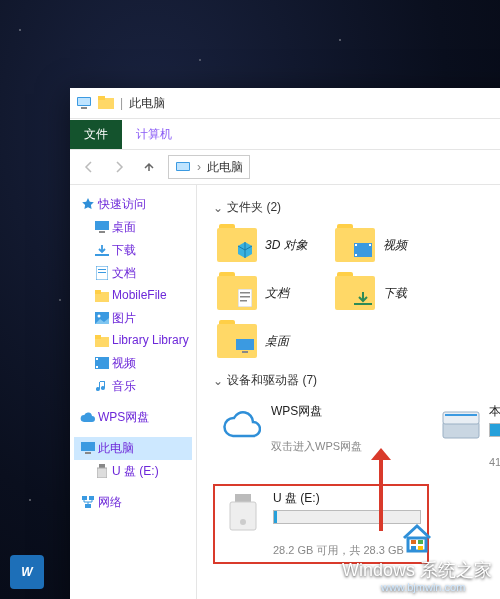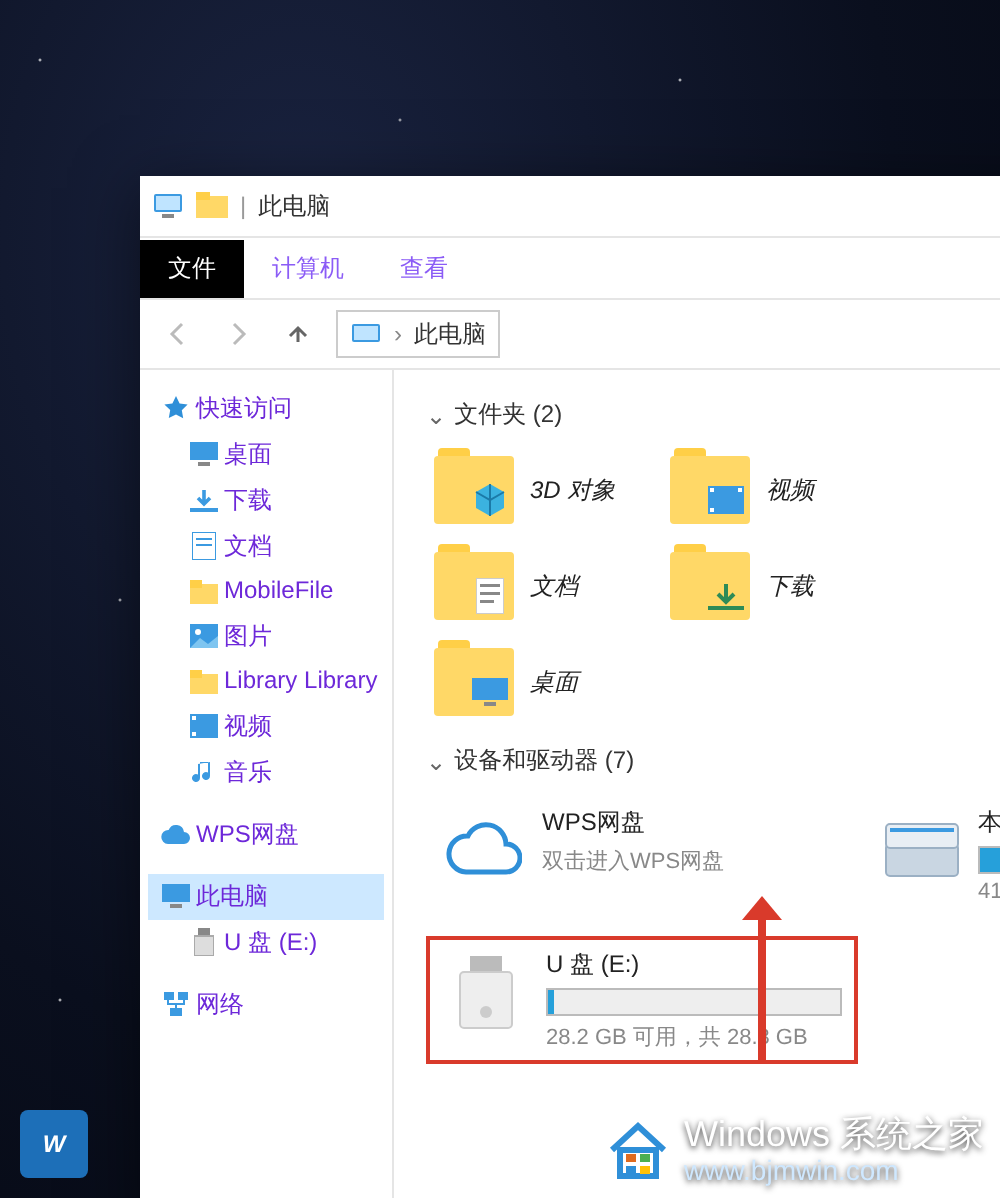--- a/index.html
+++ b/index.html
@@ -4,21 +4,21 @@
 <style>
 html,body{margin:0;padding:0;width:500px;height:599px;overflow:hidden;font-family:"Microsoft YaHei","Segoe UI",sans-serif;font-size:12px;background:#0a0f1e;}
 .desktop{position:relative;width:500px;height:599px;background:radial-gradient(ellipse at 30% 20%,#1a2340 0%,#0a0f1e 60%,#050812 100%);}
 .stars{position:absolute;inset:0;background-image:radial-gradient(1px 1px at 20px 30px,#fff,transparent),radial-gradient(1px 1px at 80px 120px,#fff,transparent),radial-gradient(1px 1px at 200px 60px,#ddd,transparent),radial-gradient(1px 1px at 340px 40px,#fff,transparent),radial-gradient(1px 1px at 420px 90px,#ccc,transparent),radial-gradient(1px 1px at 60px 300px,#fff,transparent),radial-gradient(1px 1px at 450px 200px,#fff,transparent),radial-gradient(1px 1px at 30px 500px,#fff,transparent);}
 .window{position:absolute;left:70px;top:88px;right:-60px;bottom:-20px;background:#fff;box-shadow:0 6px 30px rgba(0,0,0,.5);}
 .titlebar{height:30px;background:#fff;border-bottom:1px solid #e5e5e5;display:flex;align-items:center;padding:0 6px;gap:6px;}
 .tb-icon{width:16px;height:16px;display:flex;align-items:center;justify-content:center;}
 .tb-title{color:#333;font-size:12px;}
 .ribbon{height:30px;background:#fff;display:flex;align-items:flex-end;border-bottom:1px solid #e5e5e5;}
 .ribbon-tab{padding:6px 14px;font-size:12px;color:#8b5cf6;}
-.ribbon-tab.file{background:#000000;color:#fff;}
+.ribbon-tab.file{background:#14532d;color:#fff;}
 .addressbar{height:34px;display:flex;align-items:center;padding:0 8px;gap:8px;border-bottom:1px solid #e5e5e5;}
 .nav-arrow{width:22px;height:22px;display:flex;align-items:center;justify-content:center;color:#999;}
 .addr-box{flex:0 0 auto;height:22px;border:1px solid #ccc;display:flex;align-items:center;padding:0 6px;gap:6px;color:#333;}
 .body{display:flex;height:calc(100% - 94px);}
 .sidebar{width:118px;border-right:1px solid #e5e5e5;padding:8px 4px;overflow:hidden;}
 .sb-item{display:flex;gap:2px;padding:3px 6px;color:#6d28d9;white-space:nowrap;}
 .sb-item.indent{padding-left:20px;}
 .sb-item.sel{background:#cde8ff;}
 .sb-icon{width:16px;height:16px;flex:0 0 16px;display:flex;align-items:center;justify-content:center;}
 .content{flex:1;padding:10px 10px 10px 16px;overflow:hidden;}
@@ -30,29 +30,29 @@
 .folder-ic .back{position:absolute;inset:0;background:#ffd867;border-radius:2px;}
 .folder-ic .tab{position:absolute;top:-4px;left:2px;width:16px;height:6px;background:#ffcf47;border-radius:2px 2px 0 0;}
 .folder-ic .inner{position:absolute;right:2px;bottom:2px;width:20px;height:20px;display:flex;align-items:center;justify-content:center;}
 .folder-lbl{color:#222;}
 .lbl-right{display:flex;flex-direction:column;justify-content:center;}
 .drives{display:flex;flex-wrap:wrap;gap:10px;}
 .drive{width:200px;display:flex;gap:8px;padding:6px;}
 .drive-ic{width:44px;height:44px;display:flex;align-items:center;justify-content:center;}
 .drive-info{flex:1;display:flex;flex-direction:column;gap:3px;}
 .drive-name{color:#222;}
-.drive-sub{color:#888;font-size:11px;}
+.drive-sub{color:#888;font-size:11px;margin-top:16px;}
 .bar{height:12px;border:1px solid #bbb;background:#eee;position:relative;}
 .bar-fill{position:absolute;left:0;top:0;bottom:0;background:#26a0da;}
 .usb-box{border:2px solid #d93a2b;padding:4px 6px;width:200px;}
 .arrow-up{position:absolute;left:366px;top:446px;pointer-events:none;}
-.watermark{position:absolute;right:8px;bottom:6px;display:flex;align-items:center;gap:6px;color:#fff;text-shadow:0 1px 3px rgba(0,0,0,.8);}
+.watermark{position:absolute;right:8px;bottom:6px;display:flex;align-items:center;gap:6px;color:#fff;text-shadow:0 1px 3px rgba(0,0,0,.8);flex-direction:column;}
 .wm-text{display:flex;flex-direction:column;line-height:1.1;}
 .wm-main{font-size:18px;font-weight:400;}
-.wm-sub{font-size:14px;color:#cfe8ff;}
+.wm-sub{font-size:11px;color:#cfe8ff;margin-left:39px;}
 .taskbar-ic{position:absolute;left:10px;bottom:10px;width:34px;height:34px;background:#1d6fb8;border-radius:4px;display:flex;align-items:center;justify-content:center;color:#fff;font-weight:bold;font-style:italic;}
 .sep{height:8px;}
 svg{display:block;}
 </style>
 </head>
 <body>
 
 <div class="desktop">
   <div class="stars"></div>
 
@@ -71,21 +71,20 @@
             <rect width="7" height="4" fill="#ffcf47"></rect>
           </svg>
       </span>
       <span style="color:#999">|</span>
       <span class="tb-title">此电脑</span>
     </div>
 
     <div class="ribbon">
       <div class="ribbon-tab file">文件</div>
       <div class="ribbon-tab">计算机</div>
-      <div class="ribbon-tab">查看</div>
     </div>
 
     <div class="addressbar">
       <span class="nav-arrow">
           <svg width="14" height="14" viewBox="0 0 14 14">
             <path d="M9 2 4 7l5 5" stroke="#bbb" stroke-width="1.5" fill="none"></path>
           </svg>
         </span>
       <span class="nav-arrow">
           <svg width="14" height="14" viewBox="0 0 14 14">

